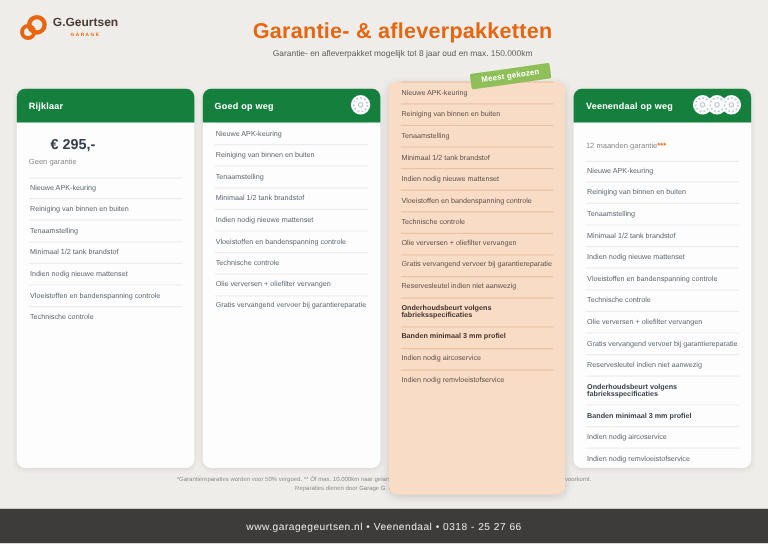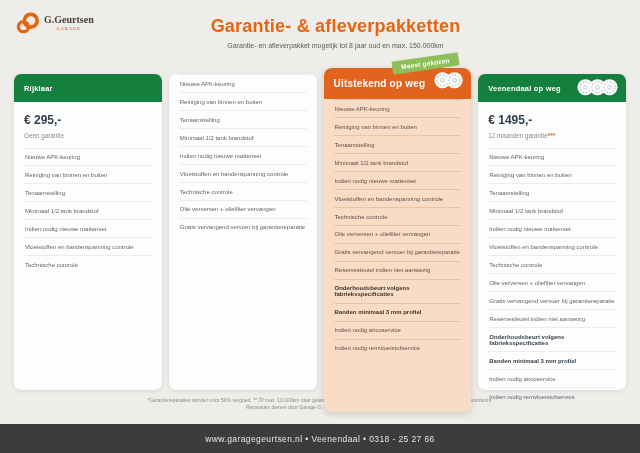--- a/index.html
+++ b/index.html
@@ -1,21 +1,21 @@
 <!DOCTYPE html>
 <html><head>
 <meta charset="utf-8">
 <style>
   * { margin:0; padding:0; box-sizing:border-box; }
   html,body { width:640px; height:453px; }
   body { font-family:"Liberation Sans", sans-serif; }
   .page { position:relative; width:640px; height:453px; background:#efedea; overflow:hidden; }
 
   
-  .logo { position:absolute; left:16px; top:12px; display:flex; align-items:center; gap:4px;font-family:Liberation Serif, serif; }
+  .logo { position:absolute; left:16px; top:12px; display:flex; align-items:center; gap:4px; }
   .logo-mark { width:24px; height:22px; }
   .logo-name { font-size:10px; font-weight:bold; color:#4a3c34; line-height:10px; }
   .logo-sub { font-size:4px; font-weight:bold; color:#e8650f; letter-spacing:1.2px; text-align:center; margin-top:1.5px; }
   .title-block { position:absolute; left:0; right:0; top:16px; text-align:center;padding-left:31px; }
   .page-title { font-size:18px; font-weight:bold; color:#e8650f; letter-spacing:0.2px; }
   .page-subtitle { font-size:7px; color:#5c5c5c; margin-top:5px; }
 
   
   .cards { position:absolute; left:14px; right:14px; top:74px; display:flex; gap:7px; align-items:flex-start; }
   .card { position:relative; flex:1 1 0; height:316px; background:#fdfdfd; border-radius:7px;
@@ -31,21 +31,21 @@
 
   .wheels { position:absolute; right:8px; top:50%; transform:translateY(-54%); display:flex; }
   .featured .wheels { top:42%; }
   .wheel { margin-left:-5px; filter:drop-shadow(0 0.5px 0.5px rgba(0,0,0,0.12)); }
 
   .ribbon { display:none; position:absolute; top:-11px; right:12px; transform:rotate(-8deg);
           background:#8fbf58; color:#fff; font-size:6.5px; font-weight:bold;
           padding:3px 9px 3px 9px; border-radius:1.5px; z-index:3; letter-spacing:0.2px; }
 
   .price-block { padding:11px 10px 9px 10px; }
-  .price { font-size:12px; font-weight:bold; color:#32404d; }
+  .price { font-size:12px; font-weight:bold; color:#32404d;margin-left:18px; }
   .price-note { font-size:6.3px; color:#8b8b88; margin-top:4.5px; }
   .featured .price-note { color:#8f7a68; }
   .note-mark { color:#e8650f; font-weight:bold; }
 
   ul.features { list-style:none; margin:0 10px; }
   ul.features li { border-top:1px solid rgba(0,0,0,0.065); padding:5.6px 1px 5.4px 1px;
           font-size:6px; color:#5e6870; }
   .featured ul.features li { border-top:1px solid rgba(173,108,56,0.22); color:#5e5149; }
   ul.features li.bold { font-weight:bold; color:#38424c; }
   .featured ul.features li.bold { color:#40342b; }
@@ -97,49 +97,44 @@
           <li>Reiniging van binnen en buiten</li>
           <li>Tenaamstelling</li>
           <li>Minimaal 1/2 tank brandstof</li>
           <li>Indien nodig nieuwe mattenset</li>
           <li>Vloeistoffen en bandenspanning controle</li>
           <li>Technische controle</li>
         </ul>
   </section>
       <section class="card">
 
+    <header class="card-header">
+      <span class="pkg-name">Goed op weg</span>
+      <span class="wheels">
+            <svg class="wheel" viewBox="0 0 20 20" width="17" height="17">
+              <circle cx="10" cy="10" r="9.5" fill="#ffffff"></circle>
+              <circle cx="10" cy="10" r="6.6" fill="none" stroke="#c3cddc" stroke-width="1.7" stroke-dasharray="2.1 1.7"></circle>
+              <circle cx="10" cy="10" r="2.1" fill="none" stroke="#c3cddc" stroke-width="1.3"></circle>
+            </svg>
+          </span>
+    </header>
     <ul class="features">
           <li>Nieuwe APK-keuring</li>
           <li>Reiniging van binnen en buiten</li>
           <li>Tenaamstelling</li>
           <li>Minimaal 1/2 tank brandstof</li>
           <li>Indien nodig nieuwe mattenset</li>
           <li>Vloeistoffen en bandenspanning controle</li>
           <li>Technische controle</li>
           <li>Olie verversen + oliefilter vervangen</li>
           <li>Gratis vervangend vervoer bij garantiereparatie</li>
         </ul>
   </section>
       <section class="card featured">
     <div class="ribbon" style="display: block;">Meest gekozen</div>
-    <header class="card-header">
-      <span class="pkg-name">Uitstekend op weg</span>
-      <span class="wheels">
-            <svg class="wheel" viewBox="0 0 20 20" width="17" height="17">
-              <circle cx="10" cy="10" r="9.5" fill="#ffffff"></circle>
-              <circle cx="10" cy="10" r="6.6" fill="none" stroke="#c3cddc" stroke-width="1.7" stroke-dasharray="2.1 1.7"></circle>
-              <circle cx="10" cy="10" r="2.1" fill="none" stroke="#c3cddc" stroke-width="1.3"></circle>
-            </svg>
-            <svg class="wheel" viewBox="0 0 20 20" width="17" height="17">
-              <circle cx="10" cy="10" r="9.5" fill="#ffffff"></circle>
-              <circle cx="10" cy="10" r="6.6" fill="none" stroke="#c3cddc" stroke-width="1.7" stroke-dasharray="2.1 1.7"></circle>
-              <circle cx="10" cy="10" r="2.1" fill="none" stroke="#c3cddc" stroke-width="1.3"></circle>
-            </svg>
-          </span>
-    </header>
     <ul class="features">
           <li>Nieuwe APK-keuring</li>
           <li>Reiniging van binnen en buiten</li>
           <li>Tenaamstelling</li>
           <li>Minimaal 1/2 tank brandstof</li>
           <li>Indien nodig nieuwe mattenset</li>
           <li>Vloeistoffen en bandenspanning controle</li>
           <li>Technische controle</li>
           <li>Olie verversen + oliefilter vervangen</li>
           <li>Gratis vervangend vervoer bij garantiereparatie</li>
@@ -166,21 +161,20 @@
               <circle cx="10" cy="10" r="2.1" fill="none" stroke="#c3cddc" stroke-width="1.3"></circle>
             </svg>
             <svg class="wheel" viewBox="0 0 20 20" width="17" height="17">
               <circle cx="10" cy="10" r="9.5" fill="#ffffff"></circle>
               <circle cx="10" cy="10" r="6.6" fill="none" stroke="#c3cddc" stroke-width="1.7" stroke-dasharray="2.1 1.7"></circle>
               <circle cx="10" cy="10" r="2.1" fill="none" stroke="#c3cddc" stroke-width="1.3"></circle>
             </svg>
           </span>
     </header>
     <div class="price-block">
-      <div class="price">€ 1495,-</div>
       <div class="price-note"><span class="note-text">12 maanden garantie</span><span class="note-mark">***</span></div>
     </div>
     <ul class="features">
           <li>Nieuwe APK-keuring</li>
           <li>Reiniging van binnen en buiten</li>
           <li>Tenaamstelling</li>
           <li>Minimaal 1/2 tank brandstof</li>
           <li>Indien nodig nieuwe mattenset</li>
           <li>Vloeistoffen en bandenspanning controle</li>
           <li>Technische controle</li>

